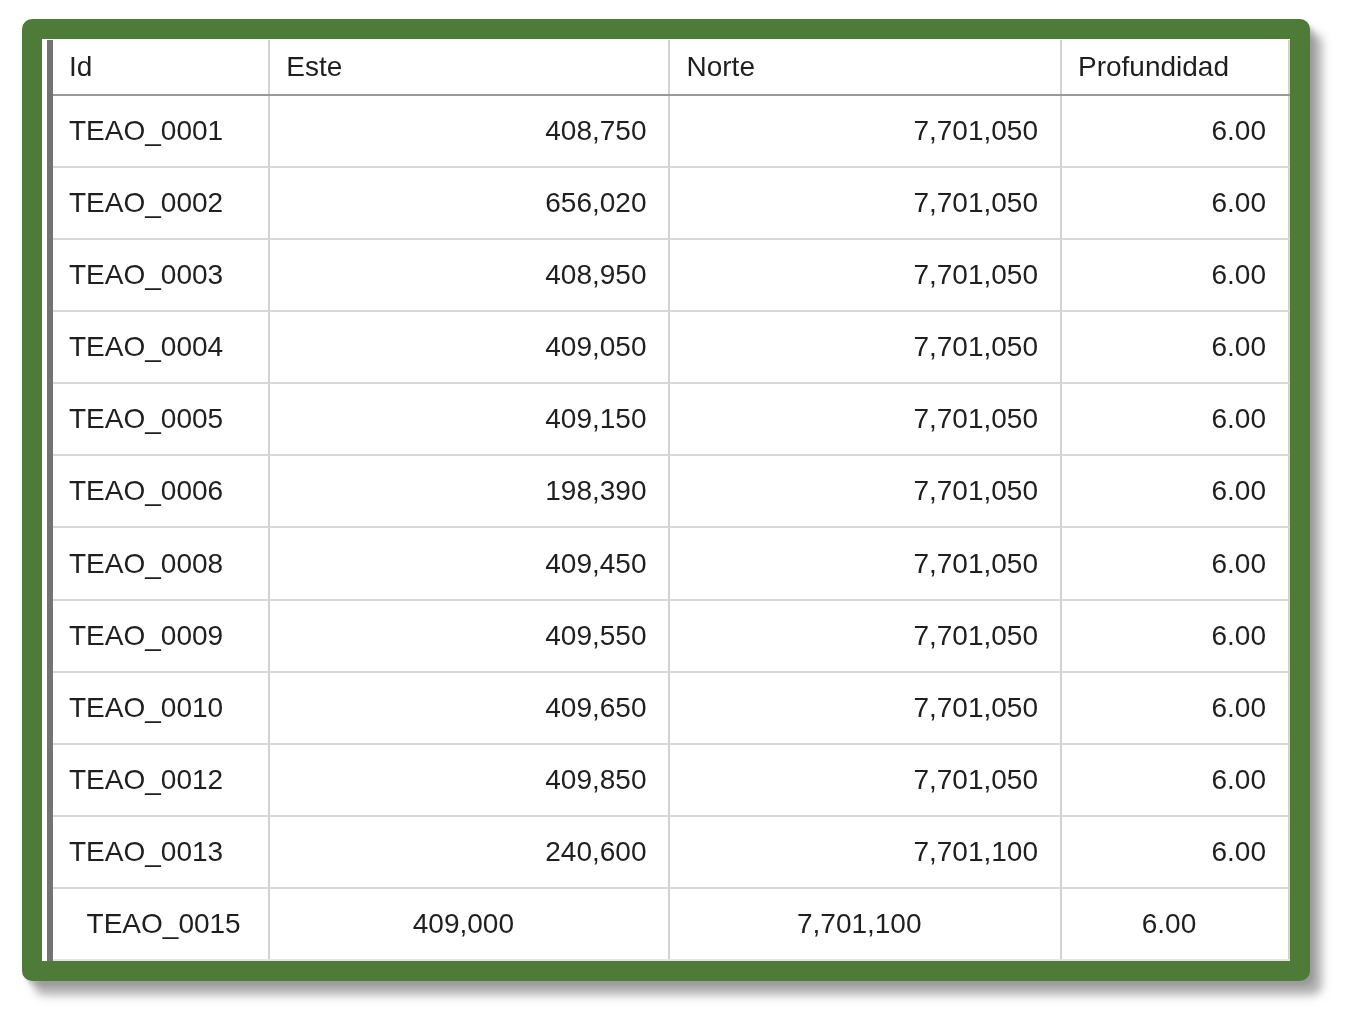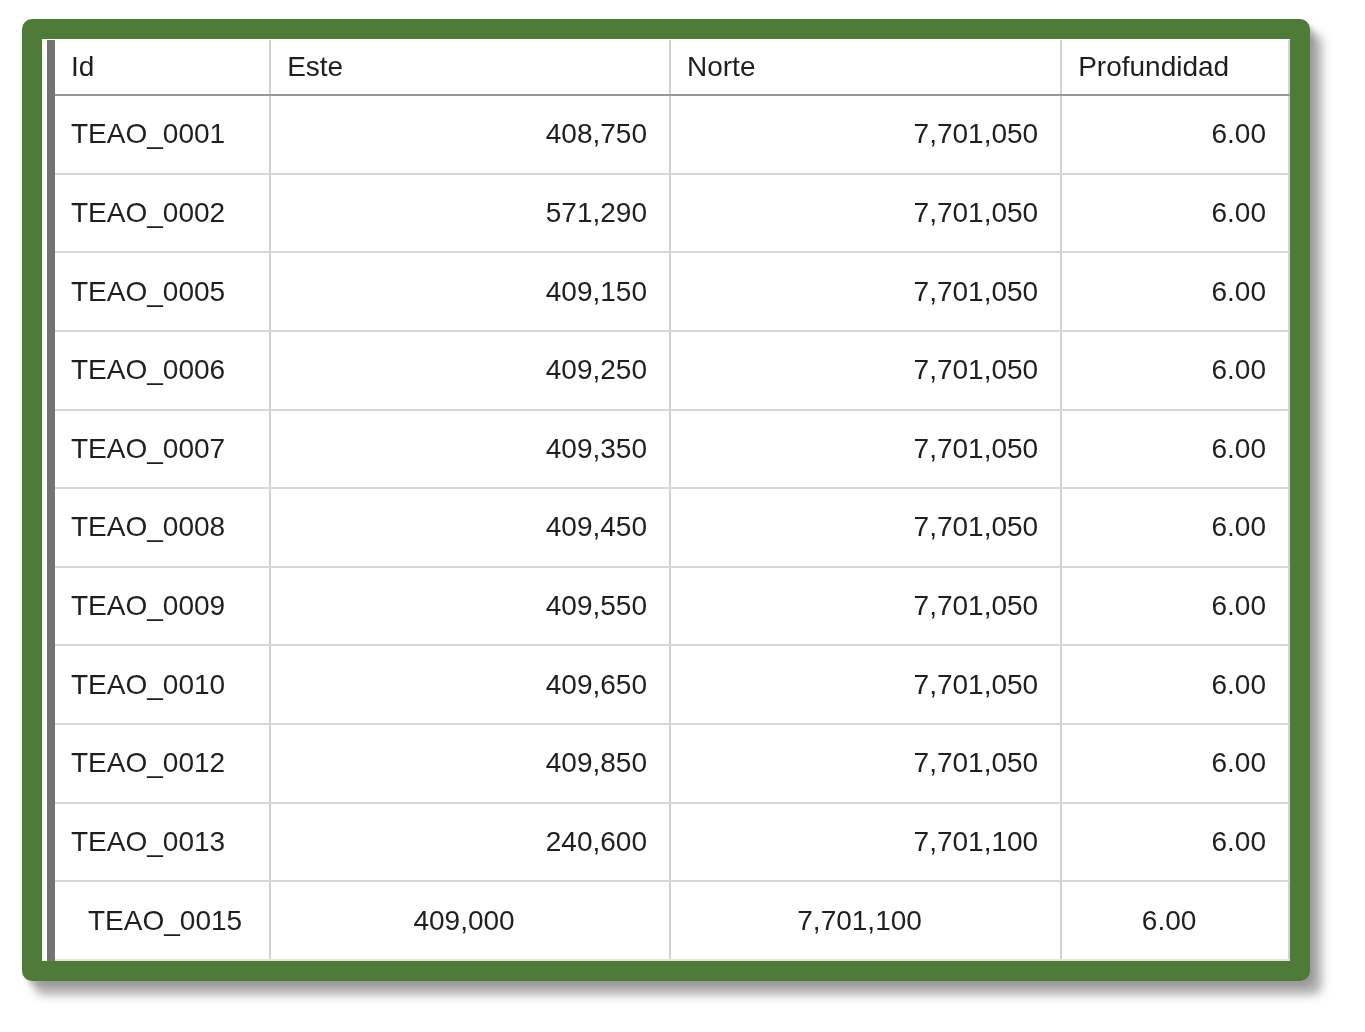--- a/index.html
+++ b/index.html
@@ -32,21 +32,21 @@
     position: absolute;
     inset: 0;
     padding: 1px 0 0 5px;
     box-sizing: border-box;
   }
   table.data-table {
     width: 100%;
     height: 100%;
     border-collapse: collapse;
     table-layout: fixed;
-    border-left: 8px solid #737373;
+    border-left: 6px solid #737373;
   }
   col.c-id   { width: 17.7%; }
   col.c-este { width: 32.3%; }
   col.c-norte{ width: 31.6%; }
   col.c-prof { width: 18.4%; }
   th, td {
     font-size: 28px;
     font-weight: 400;
     color: #1f1f1f;
     border-right: 2px solid #d2d2d2;
@@ -92,39 +92,45 @@
         </thead>
         <tbody>
             <tr>
               <td class="cell-left">TEAO_0001</td>
               <td class="cell-right">408,750</td>
               <td class="cell-right">7,701,050</td>
               <td class="cell-right">6.00</td>
             </tr>
             <tr>
               <td class="cell-left">TEAO_0002</td>
-              <td class="cell-right">571,290</td>
+              <td class="cell-right">656,020</td>
+              <td class="cell-right">7,701,050</td>
+              <td class="cell-right">6.00</td>
+            </tr>
+            <tr>
+              <td class="cell-left">TEAO_0003</td>
+              <td class="cell-right">408,950</td>
+              <td class="cell-right">7,701,050</td>
+              <td class="cell-right">6.00</td>
+            </tr>
+            <tr>
+              <td class="cell-left">TEAO_0004</td>
+              <td class="cell-right">409,050</td>
               <td class="cell-right">7,701,050</td>
               <td class="cell-right">6.00</td>
             </tr>
             <tr>
               <td class="cell-left">TEAO_0005</td>
               <td class="cell-right">409,150</td>
               <td class="cell-right">7,701,050</td>
               <td class="cell-right">6.00</td>
             </tr>
             <tr>
               <td class="cell-left">TEAO_0006</td>
-              <td class="cell-right">409,250</td>
-              <td class="cell-right">7,701,050</td>
-              <td class="cell-right">6.00</td>
-            </tr>
-            <tr>
-              <td class="cell-left">TEAO_0007</td>
-              <td class="cell-right">409,350</td>
+              <td class="cell-right">198,390</td>
               <td class="cell-right">7,701,050</td>
               <td class="cell-right">6.00</td>
             </tr>
             <tr>
               <td class="cell-left">TEAO_0008</td>
               <td class="cell-right">409,450</td>
               <td class="cell-right">7,701,050</td>
               <td class="cell-right">6.00</td>
             </tr>
             <tr>

